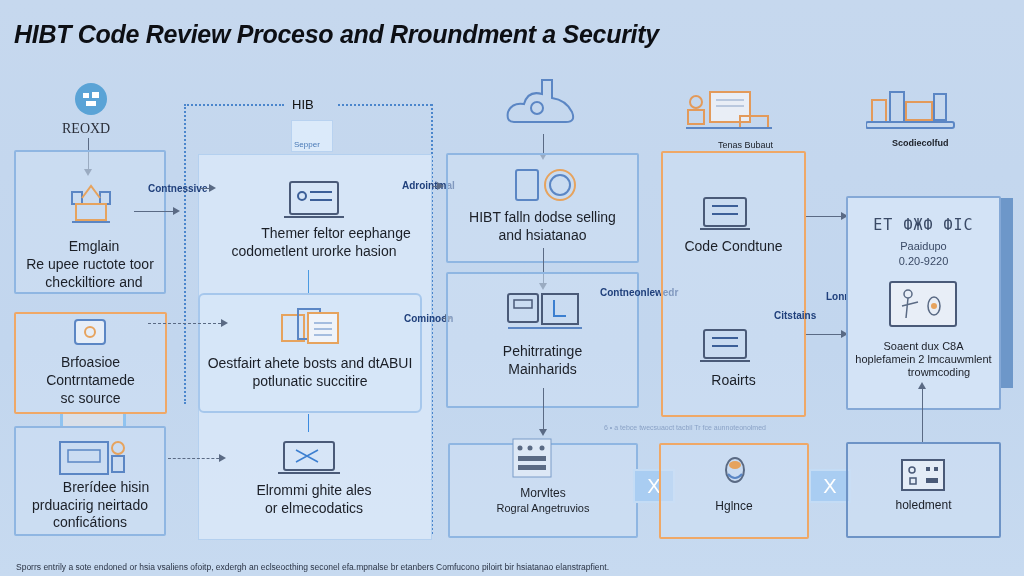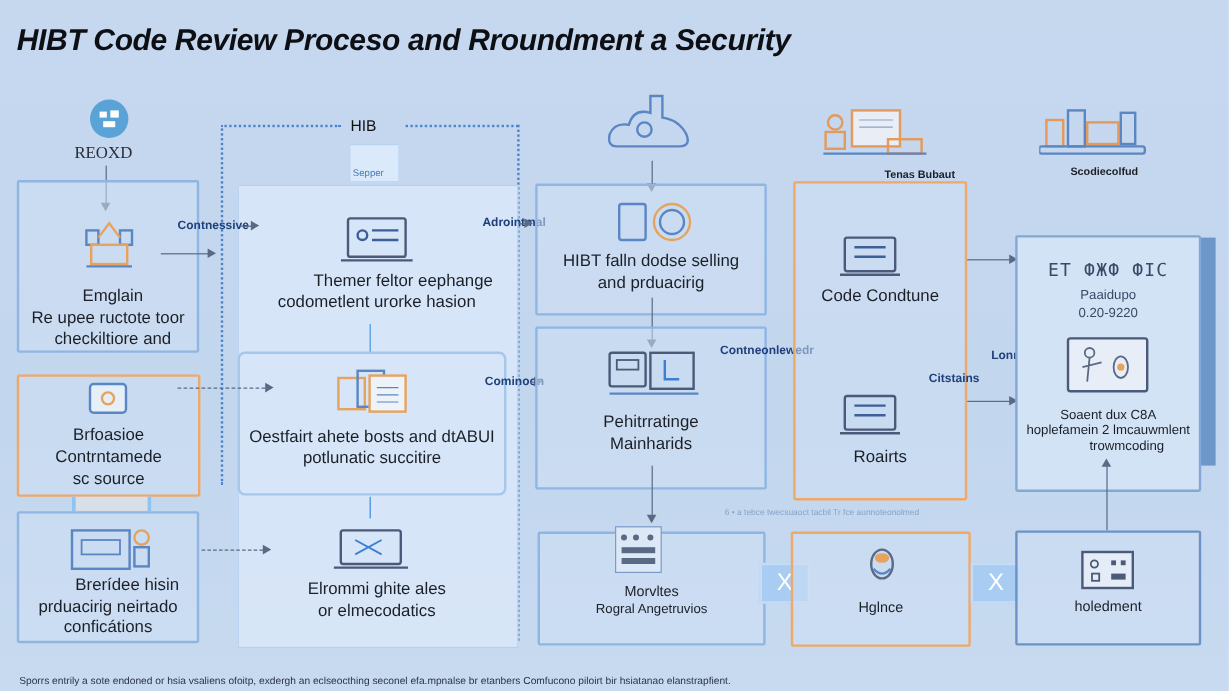--- a/index.html
+++ b/index.html
@@ -58,21 +58,21 @@
 
 <svg class="icon" style="left:686px;top:88px" width="90" height="44">
   <circle cx="10" cy="14" r="6" fill="none" stroke="#e39a5a" stroke-width="2"></circle>
   <rect x="2" y="22" width="16" height="14" fill="none" stroke="#e39a5a" stroke-width="2"></rect>
   <rect x="24" y="4" width="40" height="30" fill="#e9eef6" stroke="#e39a5a" stroke-width="2"></rect>
   <line x1="30" y1="12" x2="58" y2="12" stroke="#8aa2c6"></line>
     <line x1="30" y1="18" x2="58" y2="18" stroke="#8aa2c6"></line>
   <rect x="54" y="28" width="28" height="12" fill="none" stroke="#e39a5a" stroke-width="2"></rect>
   <line x1="0" y1="40" x2="86" y2="40" stroke="#5b86c4" stroke-width="2"></line>
 </svg>
-<div class="abs" style="left:737px;top:140px;font-size:9px;font-weight:bold">Tenas Bubaut</div>
+<div class="abs" style="left:718px;top:140px;font-size:9px;font-weight:normal">Tenas Bubaut</div>
 
 <svg class="icon" style="left:866px;top:90px" width="90" height="42">
   <rect x="6" y="10" width="14" height="22" fill="none" stroke="#e39a5a" stroke-width="2"></rect>
   <rect x="24" y="2" width="14" height="30" fill="none" stroke="#5b86c4" stroke-width="2"></rect>
   <rect x="40" y="12" width="26" height="18" fill="none" stroke="#e39a5a" stroke-width="2"></rect>
   <rect x="68" y="4" width="12" height="26" fill="none" stroke="#5b86c4" stroke-width="2"></rect>
   <rect x="0" y="32" width="88" height="6" rx="2" fill="none" stroke="#5b86c4" stroke-width="2"></rect>
 </svg>
 <div class="abs" style="left:892px;top:138px;font-size:9px;font-weight:bold">Scodiecolfud</div>
 
@@ -152,21 +152,21 @@
 
 <div class="tag" style="left:402px;top:180px">Adrointmal</div>
 <div class="arrow-h" style="left:432px;top:186px;width:10px"></div>
 <div class="box" style="left:446px;top:153px;width:193px;height:110px"></div>
 <svg class="icon" style="left:514px;top:168px" width="64" height="36">
   <rect x="2" y="2" width="22" height="30" rx="2" fill="none" stroke="#5b86c4" stroke-width="2"></rect>
   <circle cx="46" cy="17" r="15" fill="none" stroke="#e6a35e" stroke-width="2"></circle>
   <circle cx="46" cy="17" r="10" fill="none" stroke="#5b86c4" stroke-width="2"></circle>
 </svg>
 <div class="lbl" style="left:446px;top:208px;width:193px">HIBT falln dodse selling</div>
-<div class="lbl" style="left:446px;top:226px;width:193px">and prduacirig</div>
+<div class="lbl" style="left:446px;top:226px;width:193px">and hsiatanao</div>
 <div class="arrow-v" style="left:543px;top:248px;height:40px"></div>
 
 <div class="tag" style="left:404px;top:313px">Cominoon</div>
 <div class="arrow-h" style="left:442px;top:318px;width:8px"></div>
 <div class="box" style="left:446px;top:272px;width:193px;height:136px"></div>
 <div class="tag" style="left:600px;top:287px">Contneonlewedr</div>
 <svg class="icon" style="left:506px;top:292px" width="78" height="40">
   <rect x="2" y="2" width="30" height="28" rx="2" fill="none" stroke="#4a5a78" stroke-width="2"></rect>
   <rect x="8" y="8" width="18" height="8" fill="none" stroke="#4a5a78" stroke-width="1.5"></rect>
   <rect x="36" y="2" width="36" height="30" fill="none" stroke="#4a5a78" stroke-width="2"></rect>

